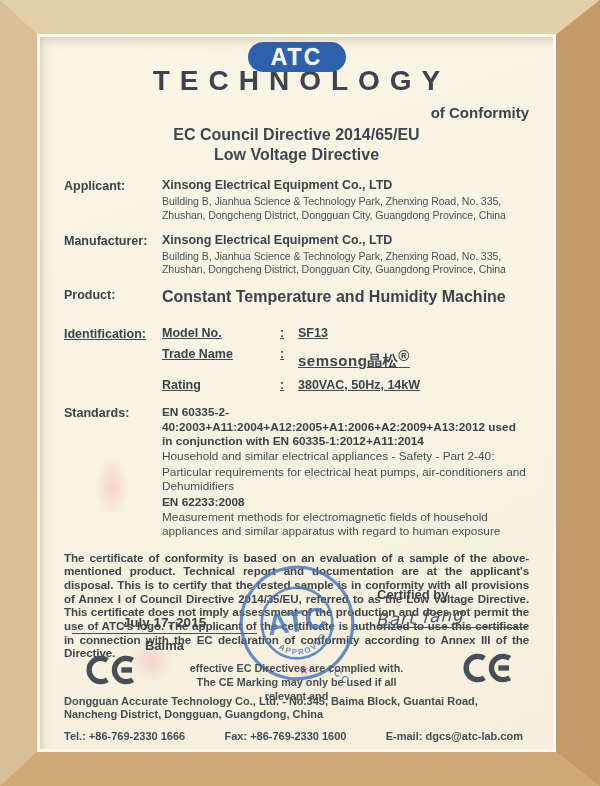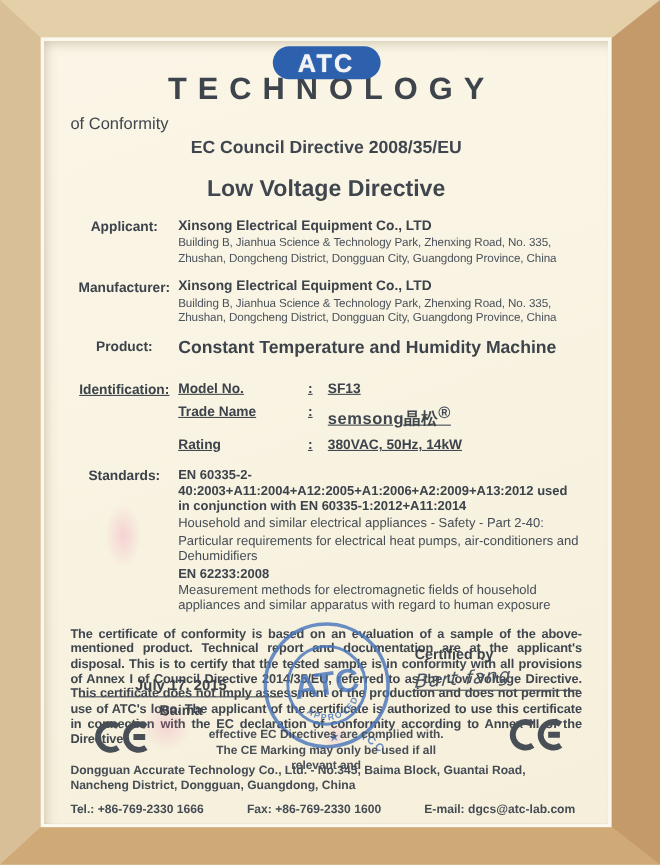--- a/index.html
+++ b/index.html
@@ -29,28 +29,28 @@
   .logo-pill{
     width:98px;height:30px;margin:2px auto 0;border-radius:16px;
     background:#2d61ad;color:#f2f3f5;font-weight:bold;font-size:23px;letter-spacing:2px;
     display:flex;align-items:center;justify-content:center;
     position:relative;z-index:2;text-shadow:0 0 1px #fff;
   }
   .cert-title{
     margin-top:-7px;text-align:center;font-size:28px;font-weight:bold;color:#3e444c;
     letter-spacing:10px;padding-left:10px;position:relative;z-index:1;
   }
-  .sub1{margin-top:7px;text-align:left;font-size:15px;font-weight:normal;color:#3f464e;}
+  .sub1{margin-top:7px;text-align:right;font-size:15px;font-weight:bold;color:#3f464e;}
   .sub2{margin-top:5px;text-align:center;font-size:16px;font-weight:bold;color:#3f464e;}
-  .sub3{margin-top:16px;text-align:center;font-size:21px;font-weight:bold;color:#3f464e;}
+  .sub3{margin-top:2px;text-align:center;font-size:16px;font-weight:bold;color:#3f464e;}
   .registration{margin-top:16px;text-align:center;font-size:16px;font-weight:bold;color:#3c434b;letter-spacing:.5px;}
 
   
   .row{display:flex;align-items:flex-start;}
-  .row .lbl{flex:0 0 98px;font-size:12.5px;font-weight:bold;color:#3c434b;padding-top:1px;text-align:center;}
+  .row .lbl{flex:0 0 98px;font-size:12.5px;font-weight:bold;color:#3c434b;padding-top:1px;}
   .row .val{flex:1;}
   .co-name{font-size:12.5px;font-weight:bold;color:#3c434b;}
   .addr{font-size:10.6px;letter-spacing:-.1px;color:#4a525a;line-height:1.3;margin-top:3px;max-width:402px;}
   .mt14{margin-top:14px;} .mt10{margin-top:10px;} .mt8{margin-top:20px;text-decoration:underline;} .mt6{margin-top:6px;}
   .prod-val{font-size:16px;font-weight:bold;color:#3c434b;padding-top:1px;}
   .id-row{display:flex;margin-bottom:7px;}
   .id-name{flex:0 0 118px;font-size:12.5px;font-weight:bold;color:#3c434b;}
   .id-sep{flex:0 0 18px;font-size:12.5px;font-weight:bold;color:#3c434b;}
   .id-val{font-size:12.5px;font-weight:bold;color:#3c434b;}
   .brand{font-size:15px;font-weight:bold;letter-spacing:.5px;color:#3e464e;}
@@ -95,21 +95,21 @@
 
   <div class="smudge" style="left:55px;top:420px;width:34px;height:60px;background:radial-gradient(ellipse,rgba(236,125,170,.28),transparent 70%);"></div>
   <div class="smudge" style="left:88px;top:600px;width:46px;height:46px;background:radial-gradient(circle,rgba(236,125,170,.25),transparent 70%);"></div>
   <div class="smudge" style="left:250px;top:620px;width:30px;height:26px;background:radial-gradient(circle,rgba(236,125,170,.22),transparent 70%);"></div>
 
   <div class="logo-pill">
     <span>ATC</span>
   </div>
   <div class="cert-title">TECHNOLOGY</div>
   <div class="sub1">of Conformity</div>
-  <div class="sub2">EC Council Directive 2008/35/EU</div>
+  <div class="sub2">EC Council Directive 2014/65/EU</div>
   <div class="sub3">Low Voltage Directive</div>
 
   <div class="row mt14">
     <div class="lbl">Applicant:</div>
     <div class="val">
       <div class="co-name">Xinsong Electrical Equipment Co., LTD</div>
       <div class="addr">Building B, Jianhua Science &amp; Technology Park, Zhenxing Road, No. 335, Zhushan, Dongcheng District, Dongguan City, Guangdong Province, China</div>
     </div>
   </div>
 

